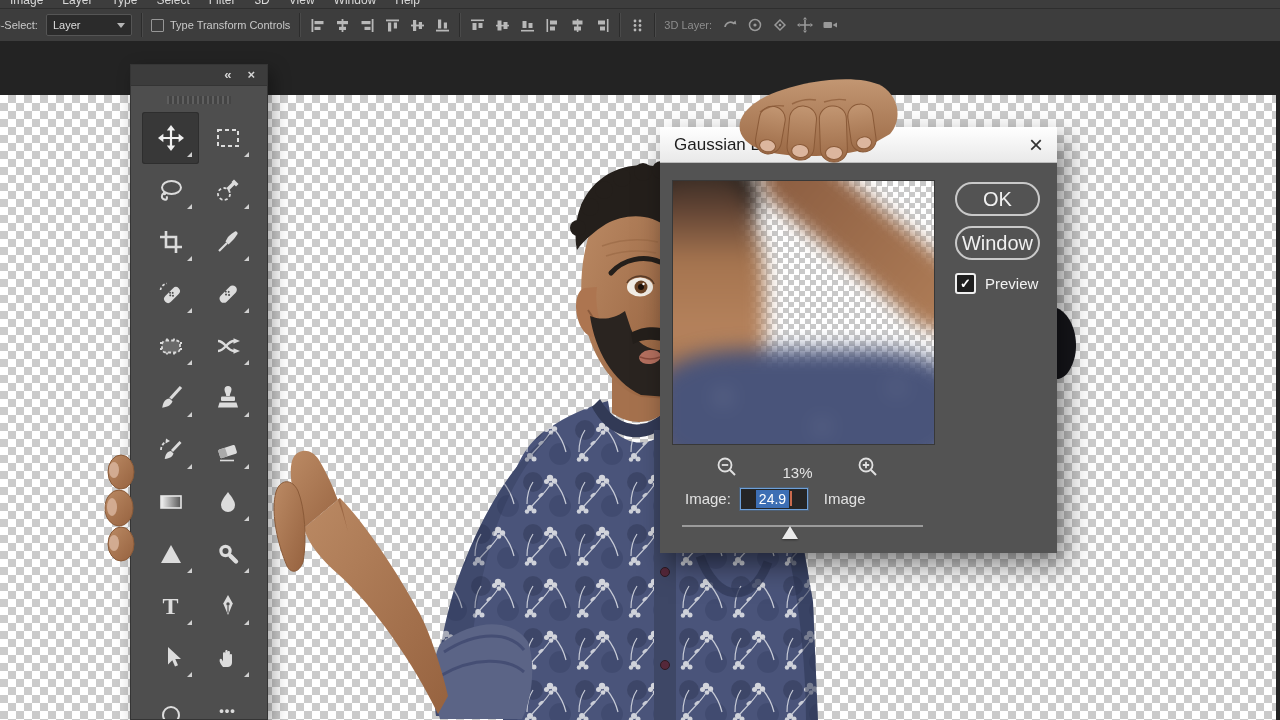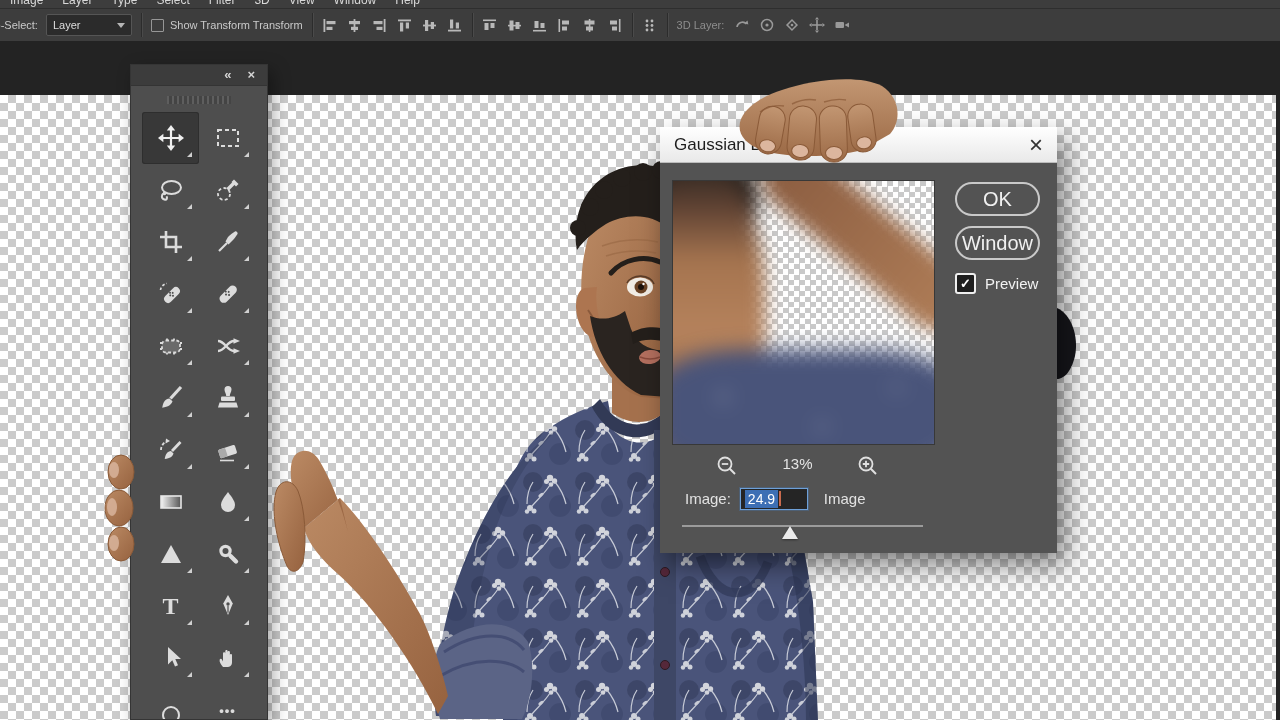--- a/index.html
+++ b/index.html
@@ -55,24 +55,24 @@
   .pv-frame>div{position:absolute;}
   .pv-face{left:-36px;top:-16px;width:128px;height:300px;border-radius:45%;filter:blur(9px);
     background:linear-gradient(180deg,#2f2721 0%,#5f4233 14%,#a5744f 32%,#b5825c 56%,#96684a 80%,#7a523c 100%);}
   .pv-hair{left:-26px;top:-30px;width:112px;height:84px;border-radius:50%;background:#2b231e;filter:blur(10px);}
   .pv-arm{left:118px;top:-48px;width:250px;height:64px;border-radius:32px;background:linear-gradient(90deg,#8a5c40,#b07e58);
     transform:rotate(40deg);transform-origin:left top;filter:blur(9px);}
   .pv-shirt{left:-16px;bottom:-30px;width:300px;height:124px;border-radius:30%;background:#49547a;filter:blur(10px);
     background-image:radial-gradient(circle 7px at 22% 38%,#c7cbd6 0 45%,transparent 50%),
       radial-gradient(circle 6px at 55% 62%,#c7cbd6 0 45%,transparent 50%),
       radial-gradient(circle 6px at 80% 30%,#b9bfce 0 45%,transparent 50%);}
-  .zoom-row{position:absolute;left:0;top:292px;width:275px;height:26px;display:flex;align-items:flex-start;justify-content:center;gap:44px;color:#e4e4e4;font-size:15px;}
+  .zoom-row{position:absolute;left:0;top:292px;width:275px;height:26px;display:flex;align-items:flex-end;justify-content:center;gap:44px;color:#e4e4e4;font-size:15px;}
   .radius-row{position:absolute;left:25px;top:324px;height:23px;display:flex;align-items:center;color:#e2e2e2;font-size:15px;}
   .radius-input{display:flex;align-items:center;width:68px;height:22px;margin-left:9px;background:#252525;
-    border:1px solid #6ea0d8;box-shadow:0 0 0 1px rgba(70,120,180,.35);box-sizing:border-box;padding-left:4px;}
+    border:1px solid #6ea0d8;box-shadow:0 0 0 1px rgba(70,120,180,.35);box-sizing:border-box;padding-left:15px;}
   .sel-text{background:#3d6fb4;color:#fff;font-size:14px;padding:1px 3px;}
   .caret{width:2px;height:15px;background:#c96a4d;margin-left:1px;}
   .radius-unit{margin-left:16px;}
   .slider{position:absolute;left:22px;top:360px;width:241px;height:20px;}
   .slider-track{position:absolute;left:0;top:2px;width:241px;height:2px;background:#9b9b9b;}
   .slider-thumb{position:absolute;left:45%;top:3px;width:0;height:0;margin-left:-8px;
     border-left:8px solid transparent;border-right:8px solid transparent;border-bottom:13px solid #ececec;
     filter:drop-shadow(0 1px 1px rgba(0,0,0,.4));}
   .btn-col{position:absolute;left:295px;top:19px;width:86px;}
   .ps-btn{width:85px;height:34px;border:2px solid #c9c9c9;border-radius:17px;background:transparent;
@@ -102,21 +102,21 @@
   </div>
 
   <div class="optionsbar">
     <span class="optlabel clipped">Auto-Select:</span>
     <div class="dropdown">
       <span>Layer</span>
       <span class="dd-chev"></span>
     </div>
     <div class="vsep"></div>
     <span class="cb-small"></span>
-    <span class="optlabel">Show Transform Transform</span>
+    <span class="optlabel">Type Transform Controls</span>
     <div class="vsep"></div>
     <div class="obar-group">
       <span class="obar-ic">
           <svg width="15" height="15" viewBox="0 0 15 15">
             <g fill="#b8b8b8">
               <rect x="1.5" y="1" width="1.8" height="13"></rect>
               <rect x="4.5" y="3" width="9" height="3.2"></rect>
               <rect x="4.5" y="8.8" width="6" height="3.2"></rect>
             </g>
           </svg>

